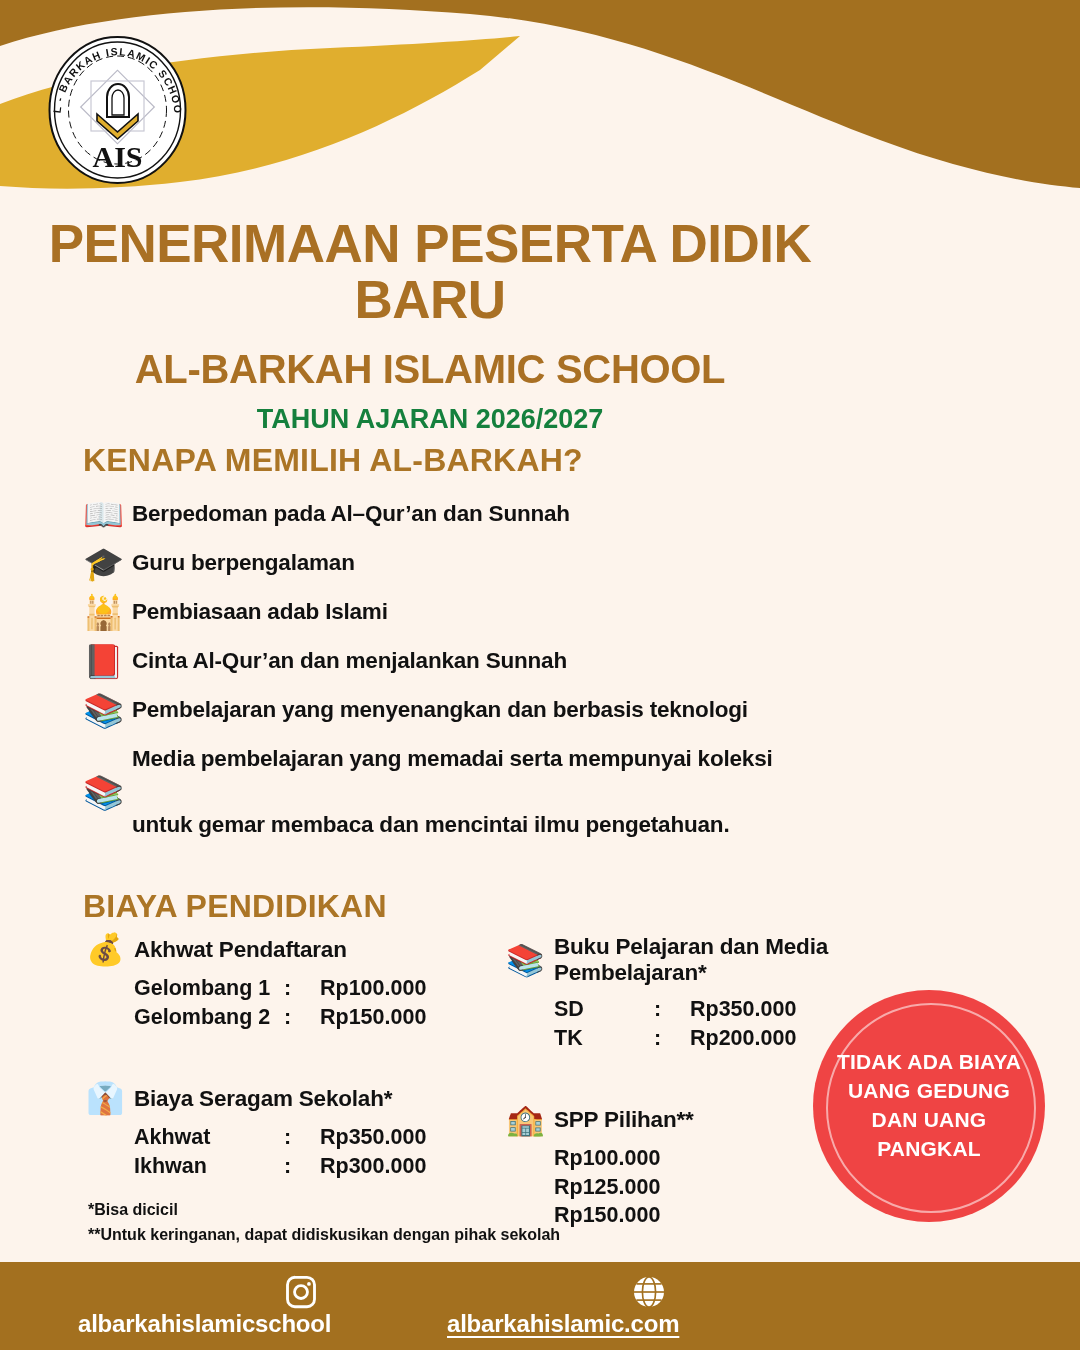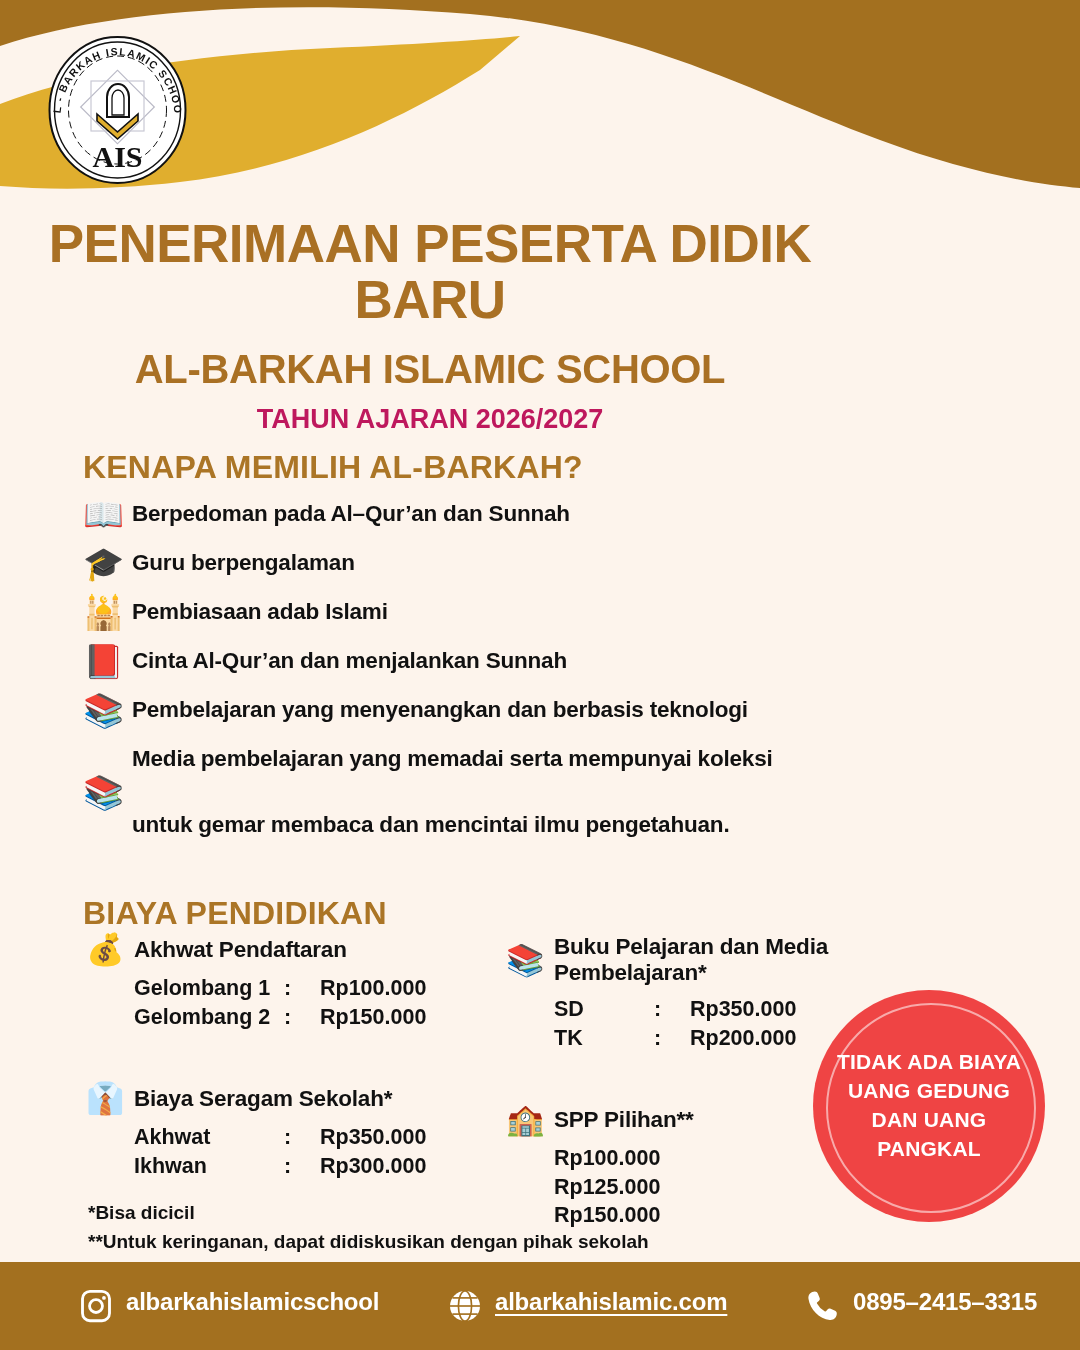--- a/index.html
+++ b/index.html
@@ -31,28 +31,28 @@
   .title-main{
     font-size:53px; font-weight:bold; color:#A97024;
     letter-spacing:-0.5px; line-height:1.05;
     font-family:"Liberation Sans", sans-serif;
   }
   .title-sub{
     font-size:40px; font-weight:bold; color:#A97024;
     margin-top:20px; letter-spacing:-0.3px;
   }
   .title-year{
-    font-size:27px; font-weight:bold; color:#be185d;
+    font-size:27px; font-weight:bold; color:#15803d;
     margin-top:12px; letter-spacing:0px;
   }
 
   
   .sec-head{
     position:absolute; font-size:32px; font-weight:bold;
-    color:#AB7526; letter-spacing:0.2px;margin-top:7px;
+    color:#AB7526; letter-spacing:0.2px;
   }
   #kenapa-head{ left:83px; top:442px; }
   #biaya-head{ left:83px; top:888px; }
 
   
   .reasons{ position:absolute; left:76px; top:498px; width:940px; }
   .reason-row{
     display:flex; align-items:center; margin-bottom:16px;
   }
   .reason-row.multiline{ align-items:center; margin-top:14px; }
@@ -95,28 +95,28 @@
     border:2px solid rgba(255,255,255,0.55);
   }
   .stamp-text{
     position:relative; z-index:2; color:#FFFFFF;
     font-size:21px; font-weight:bold; text-align:center;
     line-height:1.38; letter-spacing:0.2px;
   }
 
   
   .footnotes{ position:absolute; left:88px; top:1198px; }
-  .footnote{ font-size:19px; font-weight:bold; color:#111; line-height:1.55; }
+  .footnote{ font-size:16px; font-weight:bold; color:#111; line-height:1.55; }
 
   
   .footer{
     position:absolute; left:0; bottom:0; width:1080px; height:88px;
     background:#A3701F; display:flex; align-items:center;
   }
-  .footer-item{ display:flex; align-items:flex-start; position:absolute; }
+  .footer-item{ display:flex; align-items:flex-end; position:absolute;flex-direction:column; }
   #footer-ig{ left:78px; }
   #footer-web{ left:447px; }
   #footer-phone{ left:805px; }
   .f-icon{ width:36px; height:36px; margin-right:12px; flex:0 0 auto; }
   .f-text{ font-size:24px; font-weight:bold; color:#FFFFFF; letter-spacing:-0.2px; }
   .f-text.underline{ text-decoration:underline; text-underline-offset:4px; }
 </style>
 </head>
 <body>
 
@@ -307,20 +307,14 @@
       <g stroke="#A3701F" stroke-width="1.1" fill="none">
         <ellipse cx="12" cy="12" rx="4.4" ry="10"></ellipse>
         <line x1="2" y1="12" x2="22" y2="12"></line>
         <line x1="3.6" y1="6.6" x2="20.4" y2="6.6"></line>
         <line x1="3.6" y1="17.4" x2="20.4" y2="17.4"></line>
       </g>
     </svg>
     <span class="f-text underline">albarkahislamic.com</span>
   </div>
 
-  <div class="footer-item" id="footer-phone">
-    <svg class="f-icon" viewBox="0 0 24 24">
-      <path d="M6.6 2.4c1 0 1.6.5 2 1.5l1.1 2.6c.35.85.2 1.5-.5 2.1l-1 .85c-.3.26-.36.5-.2.85a12.6 12.6 0 0 0 5.3 5.3c.35.16.6.1.85-.2l.85-1c.6-.7 1.25-.85 2.1-.5l2.6 1.1c1 .4 1.5 1 1.5 2 0 2.6-2.1 4.6-4.7 4.3C9.6 20.6 3.4 14.4 2.3 7.1 1.95 4.5 4 2.4 6.6 2.4Z" fill="#fff"></path>
-    </svg>
-    <span class="f-text">0895–2415–3315</span>
-  </div>
 
 </div>
 
 </body></html>

